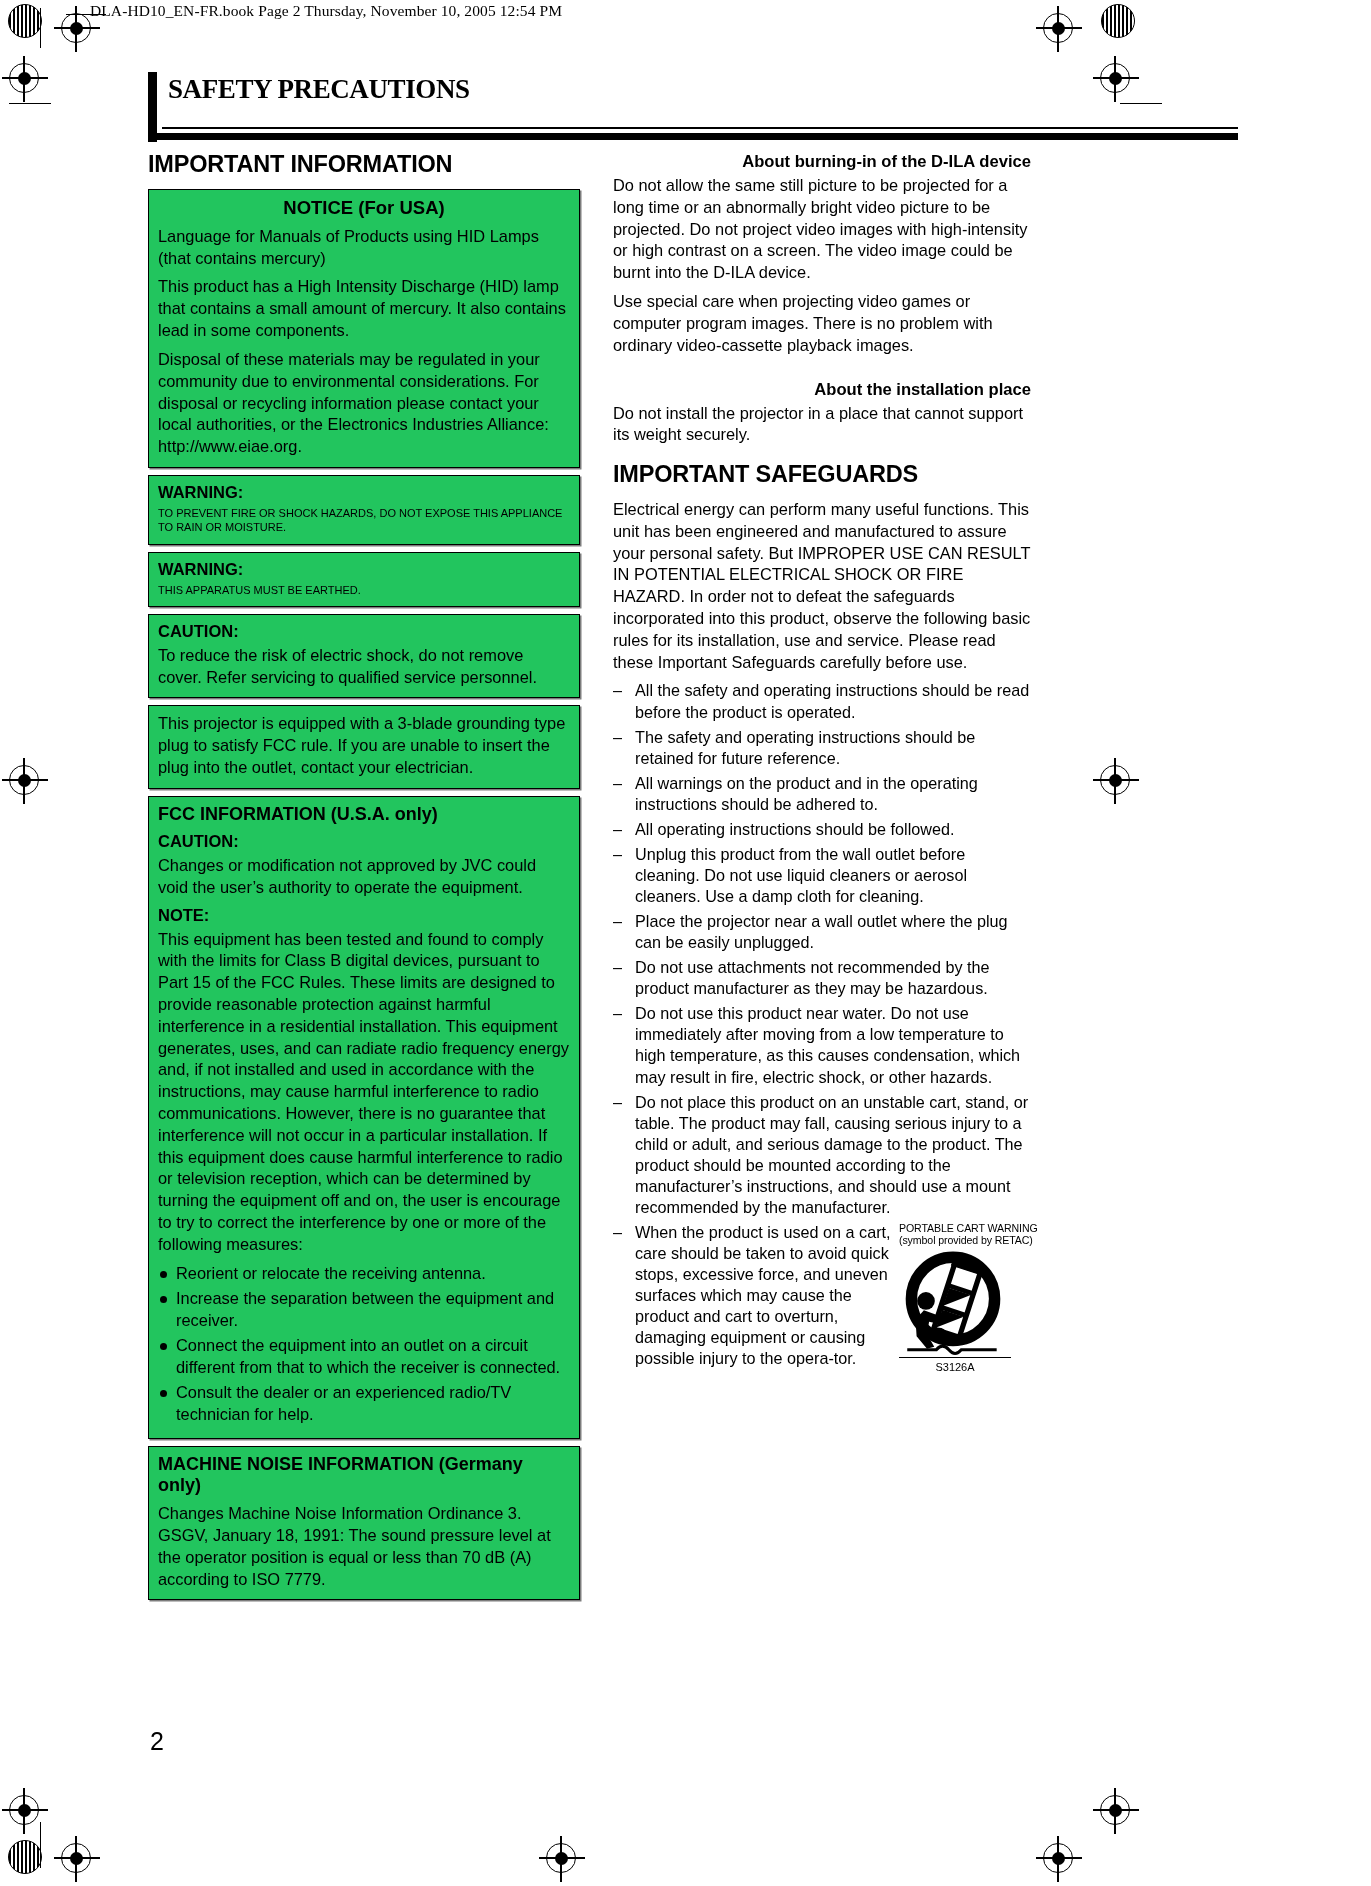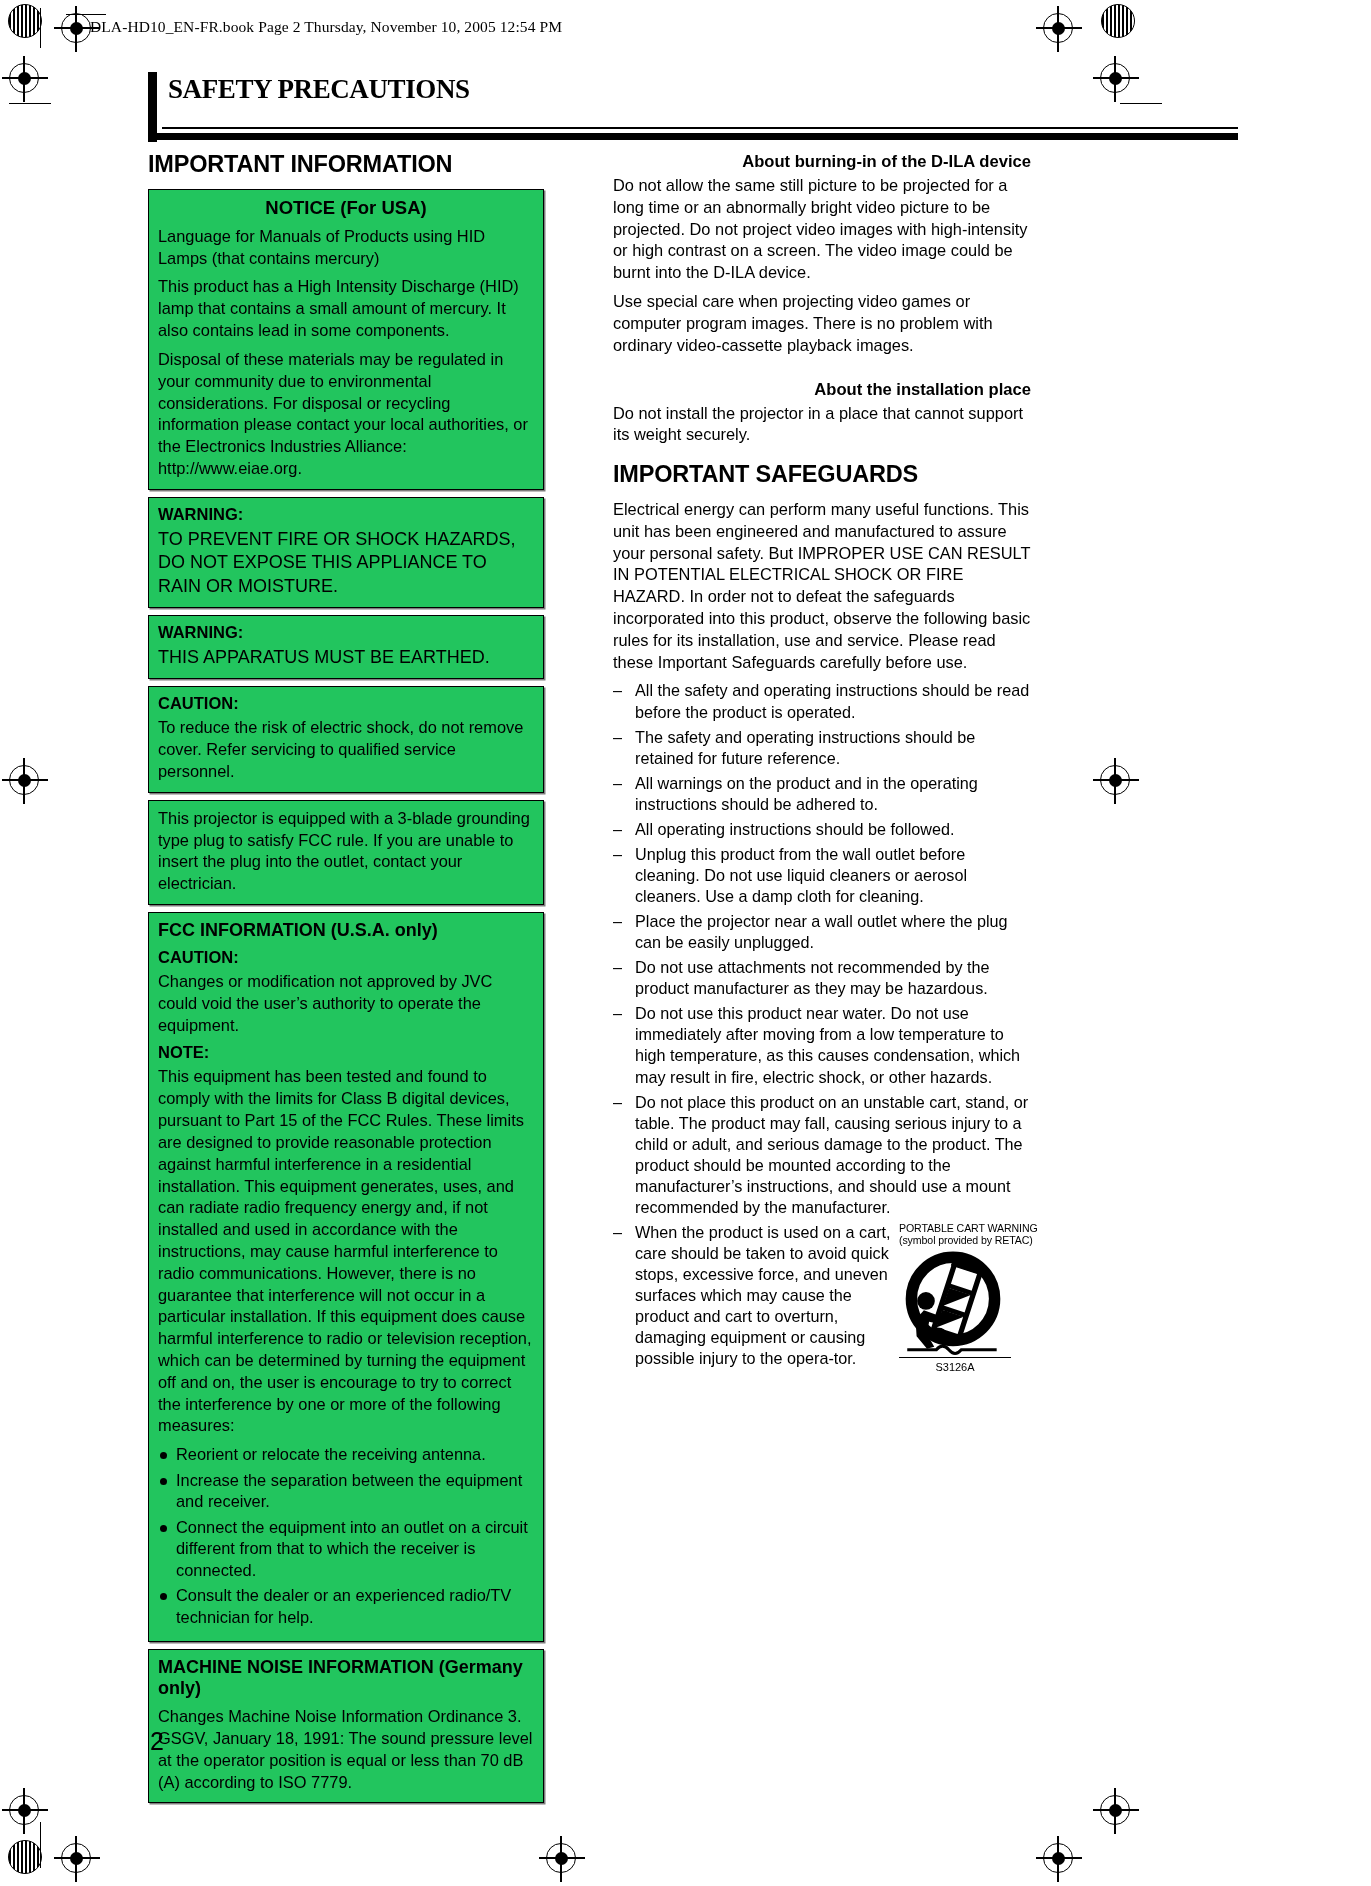--- a/index.html
+++ b/index.html
@@ -42,21 +42,21 @@
     border: 1px solid #000;
   }
   .edgeline {
     position: absolute;
     background: #000;
   }
 
   
   .pagehead {
     position: absolute;
-    left: 90px; top: 18px;
+    left: 90px; top: 2px;
     font-family: "Liberation Serif", serif;
     font-size: 15.5px;
     letter-spacing: 0.1px;
     white-space: nowrap;
   }
   .pagehead-rule {
     position: absolute;
     left: 66px; top: 14px; width: 40px; height: 1.3px; background: #000;
   }
 
@@ -87,21 +87,21 @@
   .title-rule-thin {
     position: absolute;
     left: 14px; top: 55px; width: 1076px; height: 1.6px; background: #000;
   }
 
   
   .col {
     position: absolute;
     top: 152px;
   }
-  .col-left  { left: 148px;  width: 396px; }
+  .col-left  { left: 148px;  width: 432px; }
   .col-right { left: 613px;  width: 418px; }
 
   h2.sect {
     font-size: 23.5px;
     font-weight: bold;
     margin: 0 0 11px 0;
     letter-spacing: -0.2px;
     line-height: 1.1;
   }
   h2.sect.tight { margin-top: 16px; }
@@ -135,21 +135,21 @@
   }
 
   .bodytext {
     font-size: 16.4px;
     line-height: 1.33;
     margin: 0 0 7px 0;
   }
   .bodytext:last-child { margin-bottom: 0; }
 
   .caps {
-    font-size: 18px;
+    font-size: 11px;
     line-height: 1.3;
     margin: 0;
   }
 
   
   ul.dots {
     list-style: none;
     margin: 3px 0 0 0;
     padding: 0;
   }

